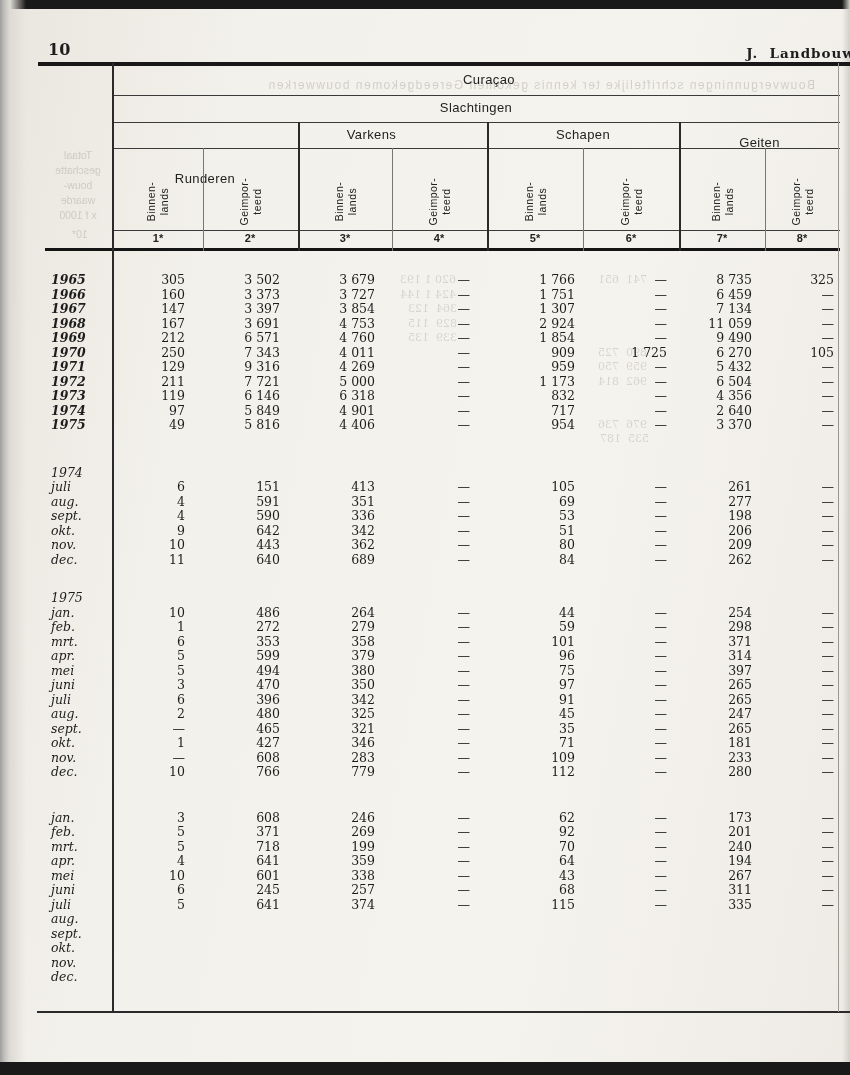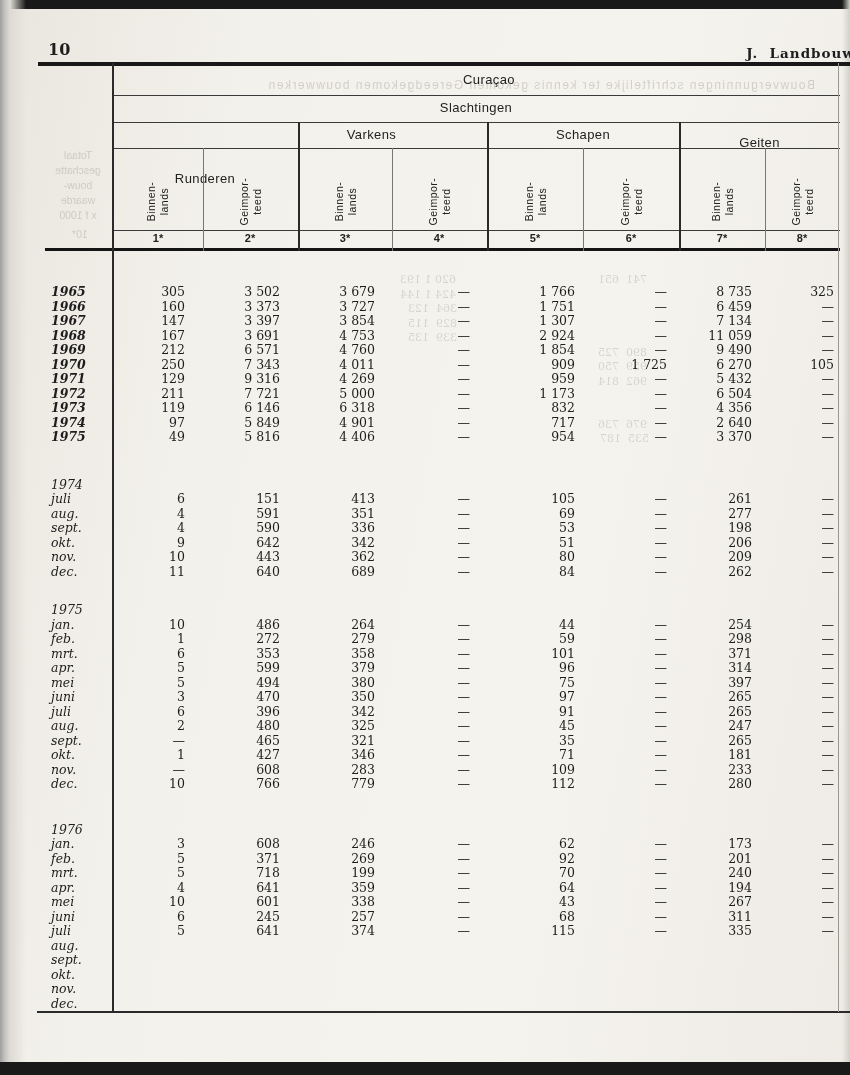--- a/index.html
+++ b/index.html
@@ -42,21 +42,21 @@
       font-family:"Liberation Sans",sans-serif;font-size:10.5px;line-height:12.5px;color:#222;
       text-align:center;white-space:pre-line;transform:rotate(-90deg);letter-spacing:.5px;}
   .vl1{left:112px;} .vl2{left:205px;} .vl3{left:300px;} .vl4{left:394px;}
   .vl5{left:490px;} .vl6{left:586px;} .vl7{left:677px;} .vl8{left:757px;}
   .cnum{position:absolute;top:169px;font-family:"Liberation Sans",sans-serif;
       font-size:11px;font-weight:bold;color:#222;text-align:center;width:60px;margin-left:-30px;}
   .n1{left:113px;} .n2{left:205px;} .n3{left:300px;} .n4{left:394px;}
   .n5{left:490px;} .n6{left:586px;} .n7{left:677px;} .n8{left:757px;}
 
   
-  .tbody{position:absolute;left:0;top:200px;width:795px;}
+  .tbody{position:absolute;left:0;top:188px;width:795px;}
   .sec-years{margin-top:22px;} .sec-m1974{margin-top:33px;}
   .sec-m1975{margin-top:24px;} .sec-m1976{margin-top:31px;}
   .row{display:flex;height:14.5px;line-height:14.5px;font-size:12.5px;}
   .cell{flex:none;box-sizing:border-box;text-align:right;}
   .stub{width:67px;text-align:left;padding-left:6px;font-style:italic;}
   .yr .stub{font-weight:bold;}
   .seclabel{font-style:italic;}
   .c1{width:91px;padding-right:18px;} .c2{width:95px;padding-right:18px;}
   .c3{width:94px;padding-right:17px;} .c4{width:95px;padding-right:17px;}
   .c5{width:96px;padding-right:8px;}  .c6{width:96px;padding-right:12px;}
@@ -481,23 +481,20 @@
             <span class="cell c3">779</span>
             <span class="cell c4">—</span>
             <span class="cell c5">112</span>
             <span class="cell c6">—</span>
             <span class="cell c7">280</span>
             <span class="cell c8">—</span>
           </div>
         </div>
         <div class="sec sec-m1976">
           <div class="row">
-            <span class="cell stub seclabel">1976</span>
-          </div>
-          <div class="row">
             <span class="cell stub">jan.</span>
             <span class="cell c1">3</span>
             <span class="cell c2">608</span>
             <span class="cell c3">246</span>
             <span class="cell c4">—</span>
             <span class="cell c5">62</span>
             <span class="cell c6">—</span>
             <span class="cell c7">173</span>
             <span class="cell c8">—</span>
           </div>

